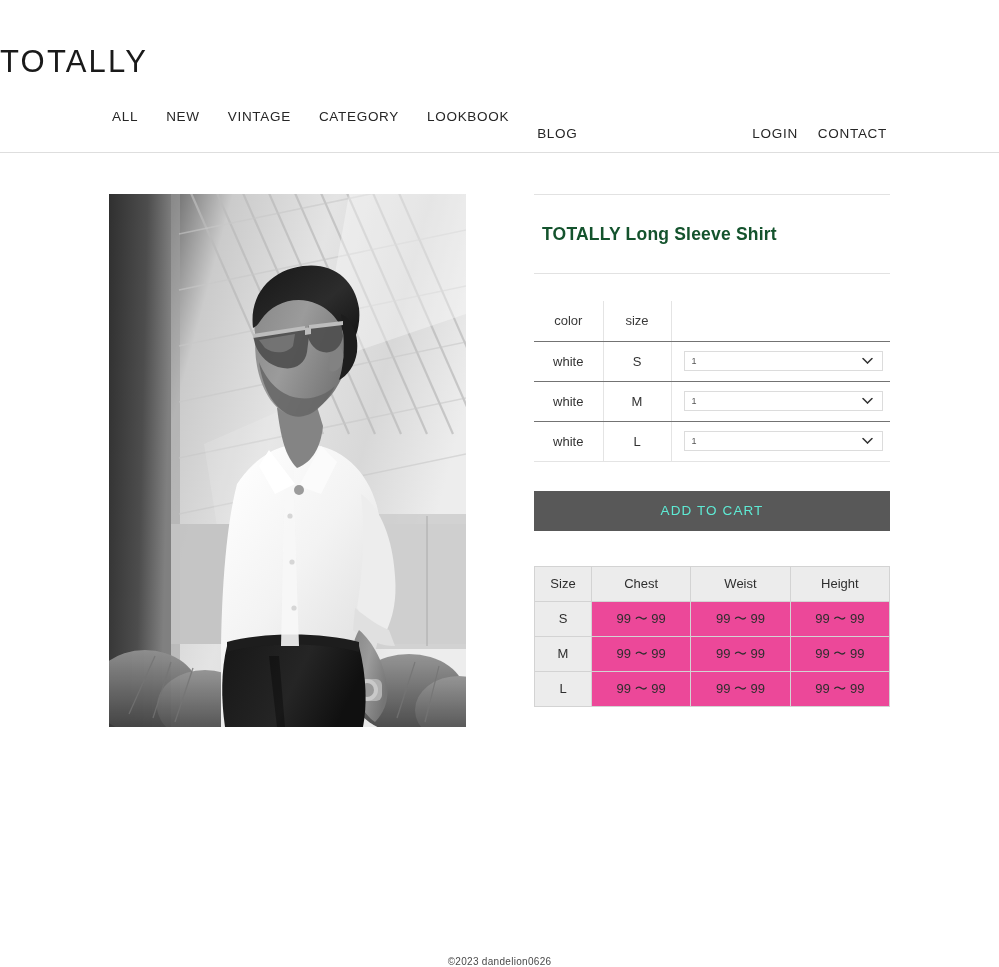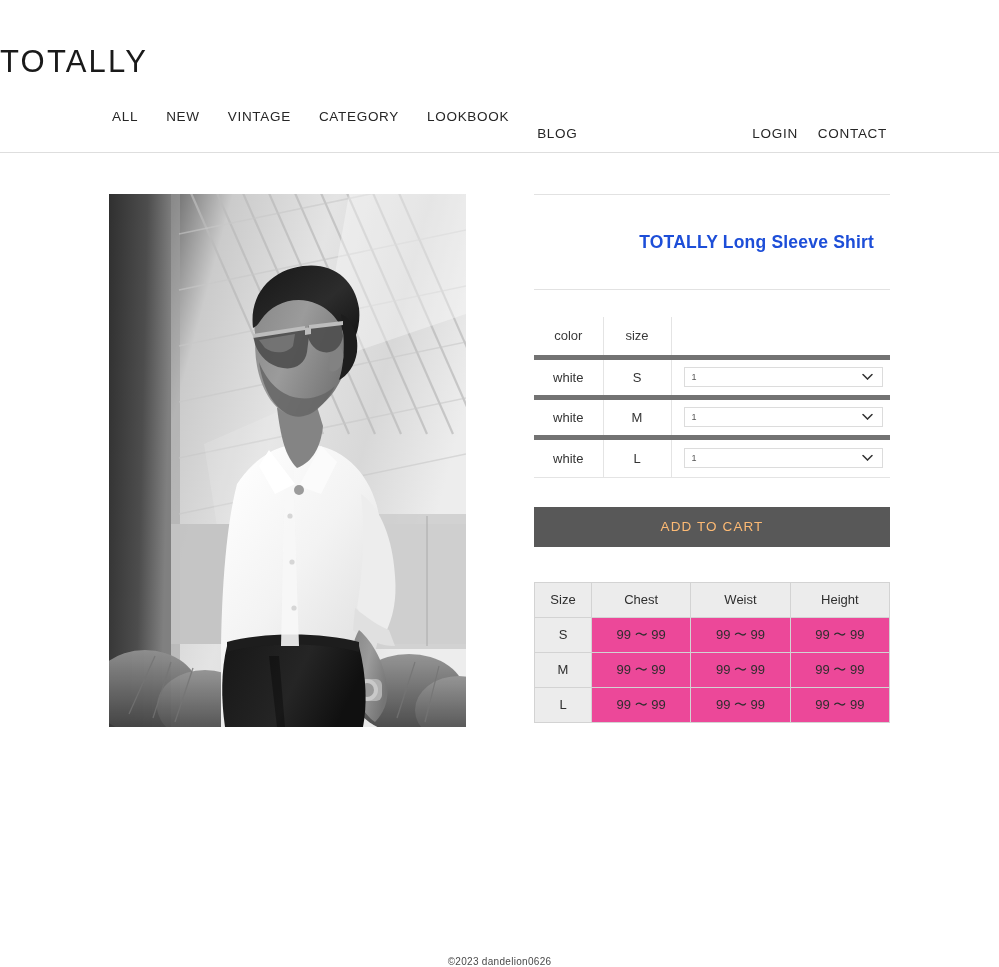--- a/index.html
+++ b/index.html
@@ -91,26 +91,25 @@
     padding-top: 0;
   }
   .rule {
     width: 100%;
     height: 1px;
     background: #e2e2e2;
   }
   .product-title {
     font-size: 17.5px;
     font-weight: bold;
-    color: #1d4ed8;
+    color: #14532d;
     letter-spacing: 0.2px;
-    margin: 16px;
+    margin: 8px;
     padding: 21px 0 20px 0;
     line-height: 1.2;
-    text-align: right;
   }
   .product-desc {
     font-size: 13px;
     line-height: 1.48;
     color: #3a3a3a;
     margin: 0;
     padding: 20px 0 0 0;
     width: 347px;
     word-break: break-all;
   }
@@ -122,21 +121,21 @@
   }
 
   
   .variant-table {
     width: 100%;
     border-collapse: collapse;
     margin-top: 27px;
   }
   .variant-table th,
   .variant-table td {
-    border-bottom: 5px solid #737373;
+    border-bottom: 1px solid #737373;
     font-weight: normal;
     font-size: 13px;
     color: #333;
     height: 40px;
     text-align: center;
     vertical-align: middle;
   }
   .variant-table th { color: #3a3a3a; }
   .variant-table .col-color { width: 69px; border-right: 1px solid #e4e4e4; }
   .variant-table .col-size  { width: 68px; border-right: 1px solid #e4e4e4; }
@@ -173,21 +172,21 @@
   }
   .chev svg { display: block; }
 
   
   .cart-btn {
     display: block;
     width: 100%;
     margin-top: 29px;
     height: 40px;
     background: #585858;
-    color: #fdba74;
+    color: #5eead4;
     border: none;
     font-family: "Liberation Sans", sans-serif;
     font-size: 13.5px;
     letter-spacing: 1.1px;
     cursor: pointer;
     line-height: 40px;
     padding: 0;
     text-align: center;
   }
 

